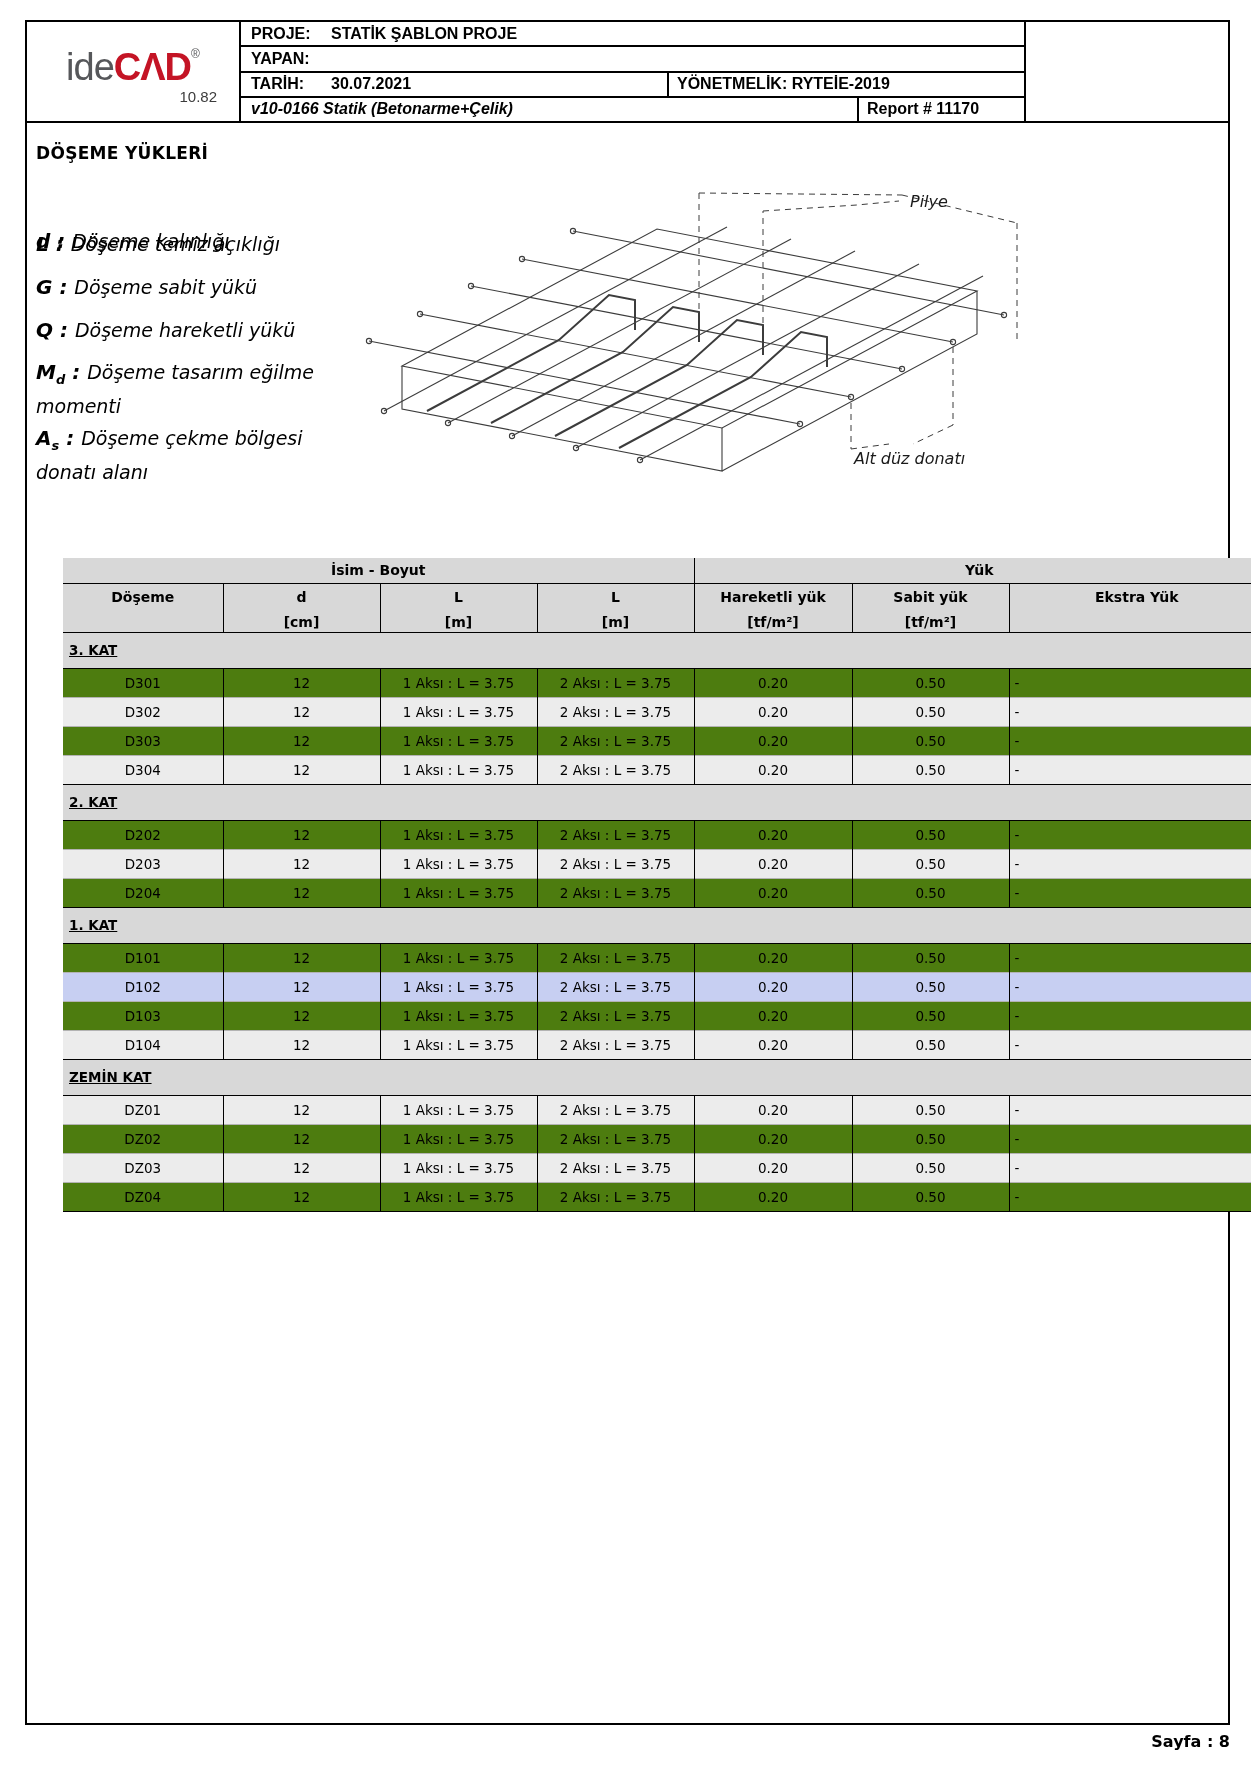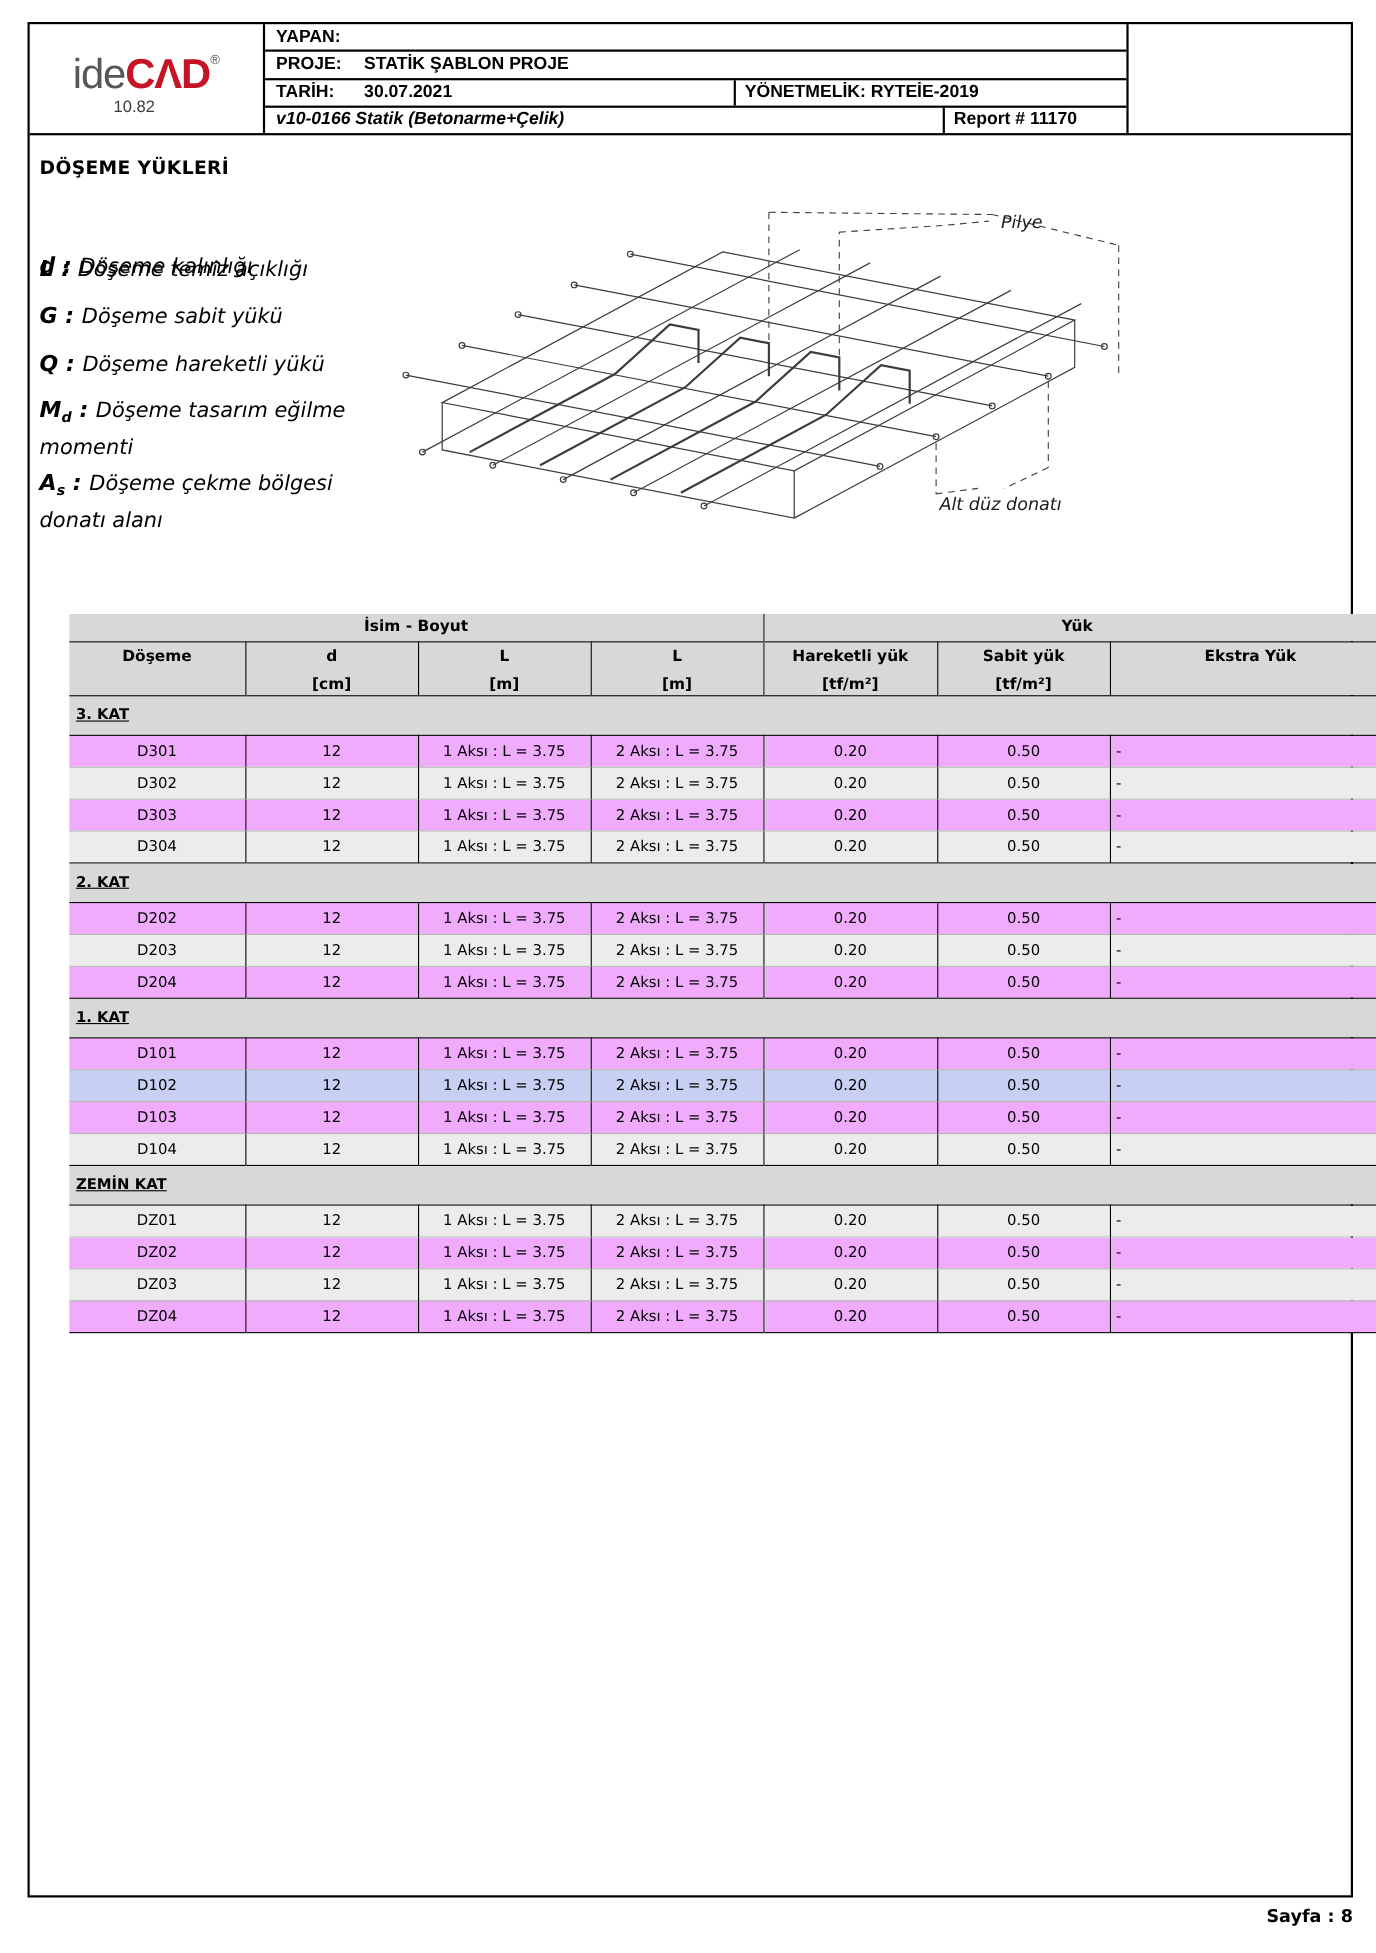--- a/index.html
+++ b/index.html
@@ -16,21 +16,21 @@
   .page{position:relative;width:1251px;height:1775px;background:#fff;overflow:hidden;}
   .box{position:absolute;left:25px;top:20px;width:1205px;height:1705px;border:2px solid var(--line);}
 
   
   .header{display:flex;height:101px;border-bottom:2px solid var(--line);font-family:"Liberation Sans",sans-serif;}
   .logo-cell{width:214px;border-right:2px solid var(--line);padding-top:12px;text-align:center;}
   .logo{font-size:38px;line-height:40px;white-space:nowrap;}
   .logo .ide{color:var(--logo-gray);font-weight:normal;letter-spacing:-1px;}
   .logo .cad{color:var(--logo-red);font-weight:bold;letter-spacing:-1px;}
   .logo .reg{color:var(--logo-gray);font-size:12px;vertical-align:22px;}
-  .ver{font-size:15px;color:#3c3c3c;text-align:center;padding-right:22px;margin-top:1px;}
+  .ver{font-size:15px;color:#3c3c3c;text-align:right;padding-right:22px;margin-top:1px;}
   .hmid{flex:1;display:flex;flex-direction:column;}
   .hrow{flex:1;display:flex;align-items:center;padding-left:10px;font-weight:bold;font-size:16px;border-bottom:2px solid var(--line);white-space:nowrap;}
   .hrow:last-child{border-bottom:none;}
   .hrow.nopad{padding-left:0;}
   .hlabel{display:inline-block;width:80px;flex-shrink:0;}
   .hcell-l{display:flex;align-items:center;height:100%;padding-left:10px;}
   .r3 .hcell-l{width:426px;}
   .r4 .hcell-l{width:616px;font-style:italic;}
   .hcell-r{flex:1;display:flex;align-items:center;height:100%;border-left:2px solid var(--line);padding-left:8px;}
   .hright{width:204px;border-left:2px solid var(--line);}
@@ -51,21 +51,21 @@
   th,td{border-left:1px solid var(--line);overflow:hidden;white-space:nowrap;}
   th:first-child,td:first-child{border-left:none;}
   tr.group th{background:var(--band);font-weight:bold;font-size:14px;height:25px;border-bottom:1px solid var(--line);text-align:center;}
   tr.cols th{background:var(--band);font-weight:bold;font-size:14px;height:49px;vertical-align:top;border-bottom:1px solid var(--line);text-align:center;}
   tr.cols .lab{margin-top:5px;}
   tr.cols .unit{margin-top:9px;}
   tr.sec td{background:var(--band);font-weight:bold;font-size:13.5px;height:36px;text-align:left;padding-left:6px;border-top:1px solid var(--line);border-bottom:1px solid var(--line);border-left:none;text-decoration:underline;}
   tr.r td{height:29px;text-align:center;border-top:1px solid var(--rowline);}
   tr.r:first-child td,tr.sec+tr.r td{border-top:none;}
   tr.r td:last-child{text-align:left;padding-left:5px;}
-  tr.r.white td{background:#f0abfc;}
+  tr.r.white td{background:#4d7c0f;}
   tr.r.gray td{background:var(--alt);}
   tr.r.blue td{background:var(--hl);}
   tbody tr:last-child td{border-bottom:1px solid var(--line);}
 
   .footer{position:absolute;right:21px;top:1732px;font-weight:bold;font-size:16px;}
 </style>
 </head>
 <body>
 
 <div class="page">
@@ -73,25 +73,25 @@
 
     <div class="header">
       <div class="logo-cell">
         <div class="logo">
           <span class="ide">ide</span><span class="cad">CΛD</span><span class="reg">®</span>
         </div>
         <div class="ver">10.82</div>
       </div>
       <div class="hmid">
         <div class="hrow">
-          <span class="hlabel">YAPAN:</span>
-        </div>
-        <div class="hrow">
           <span class="hlabel">PROJE:</span>
           <span>STATİK ŞABLON PROJE</span>
+        </div>
+        <div class="hrow">
+          <span class="hlabel">YAPAN:</span>
         </div>
         <div class="hrow r3 nopad">
           <div class="hcell-l">
             <span class="hlabel">TARİH:</span>
             <span>30.07.2021</span>
           </div>
           <div class="hcell-r">YÖNETMELİK: RYTEİE-2019</div>
         </div>
         <div class="hrow r4 nopad">
           <div class="hcell-l">v10-0166 Statik (Betonarme+Çelik)</div>

